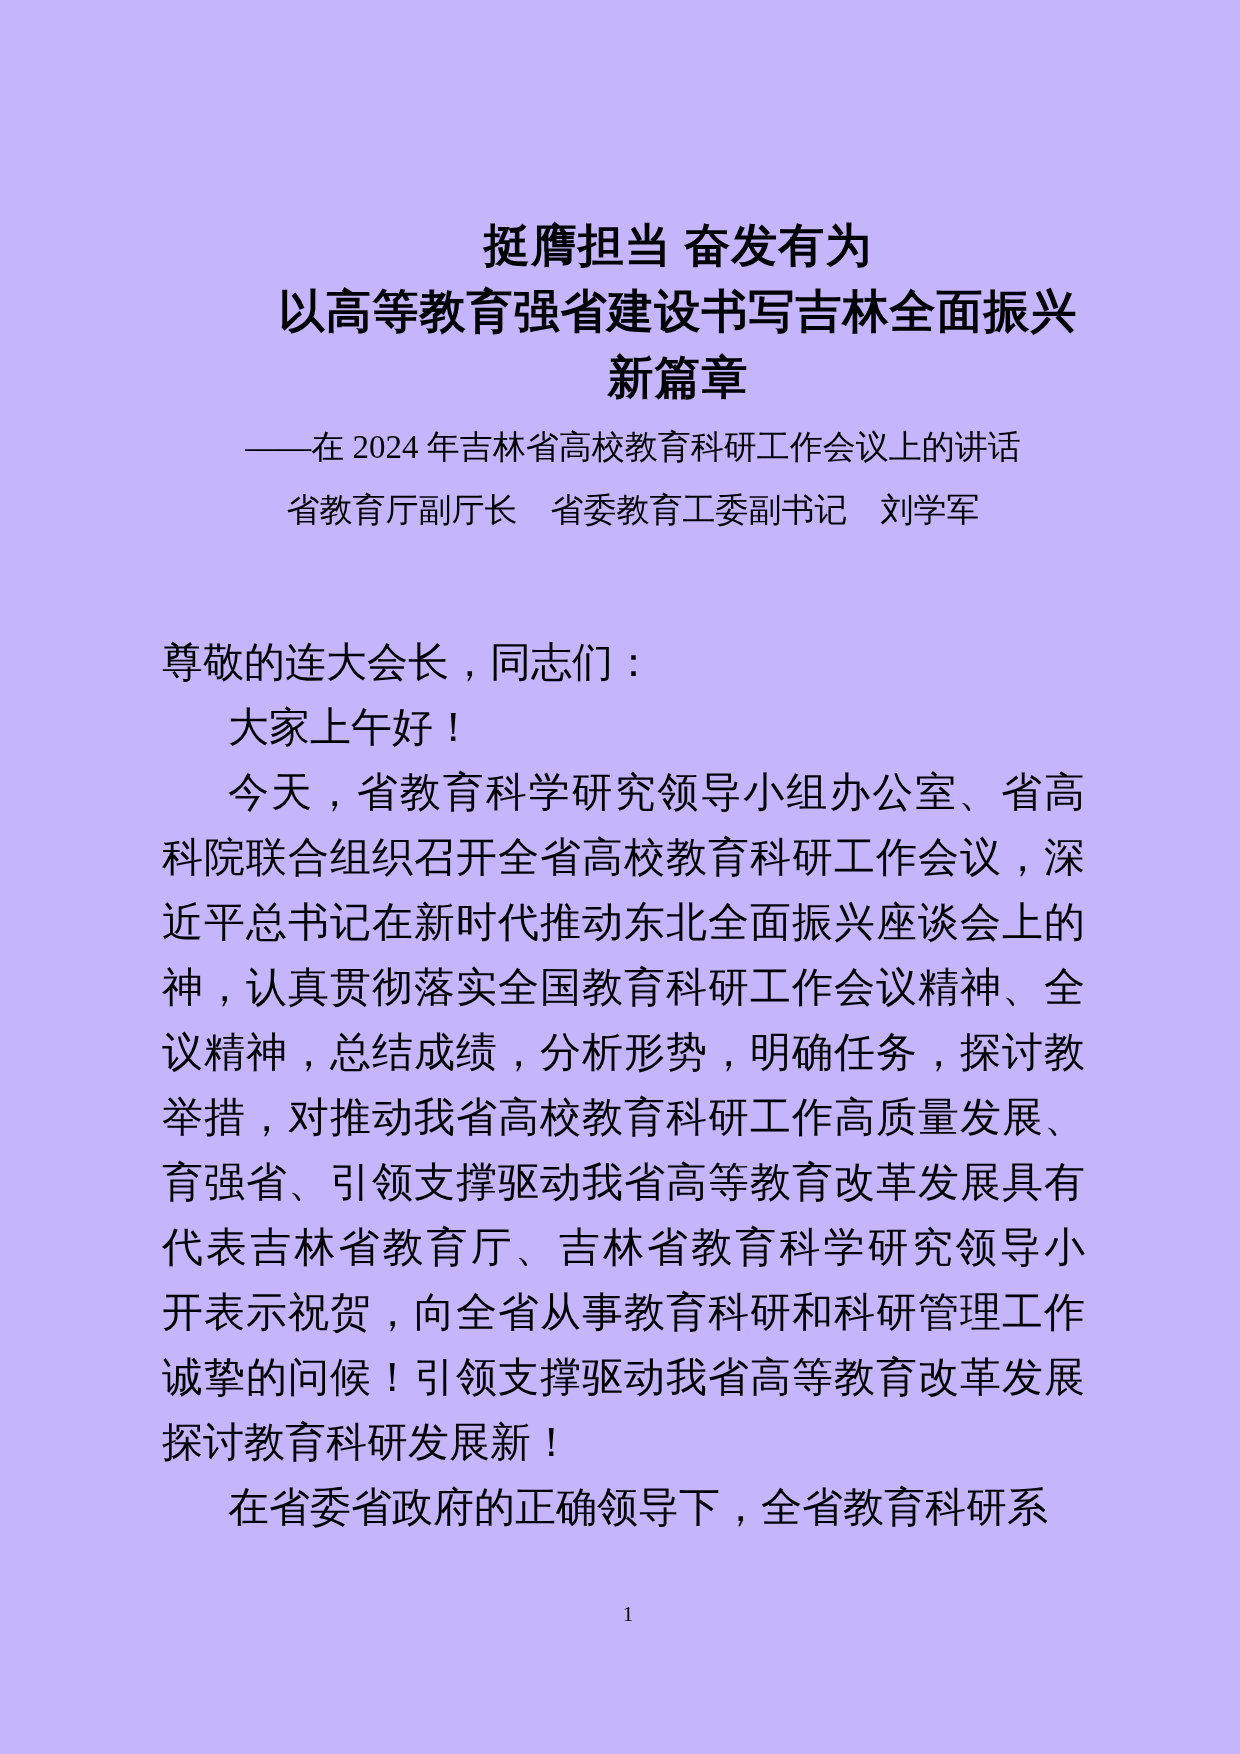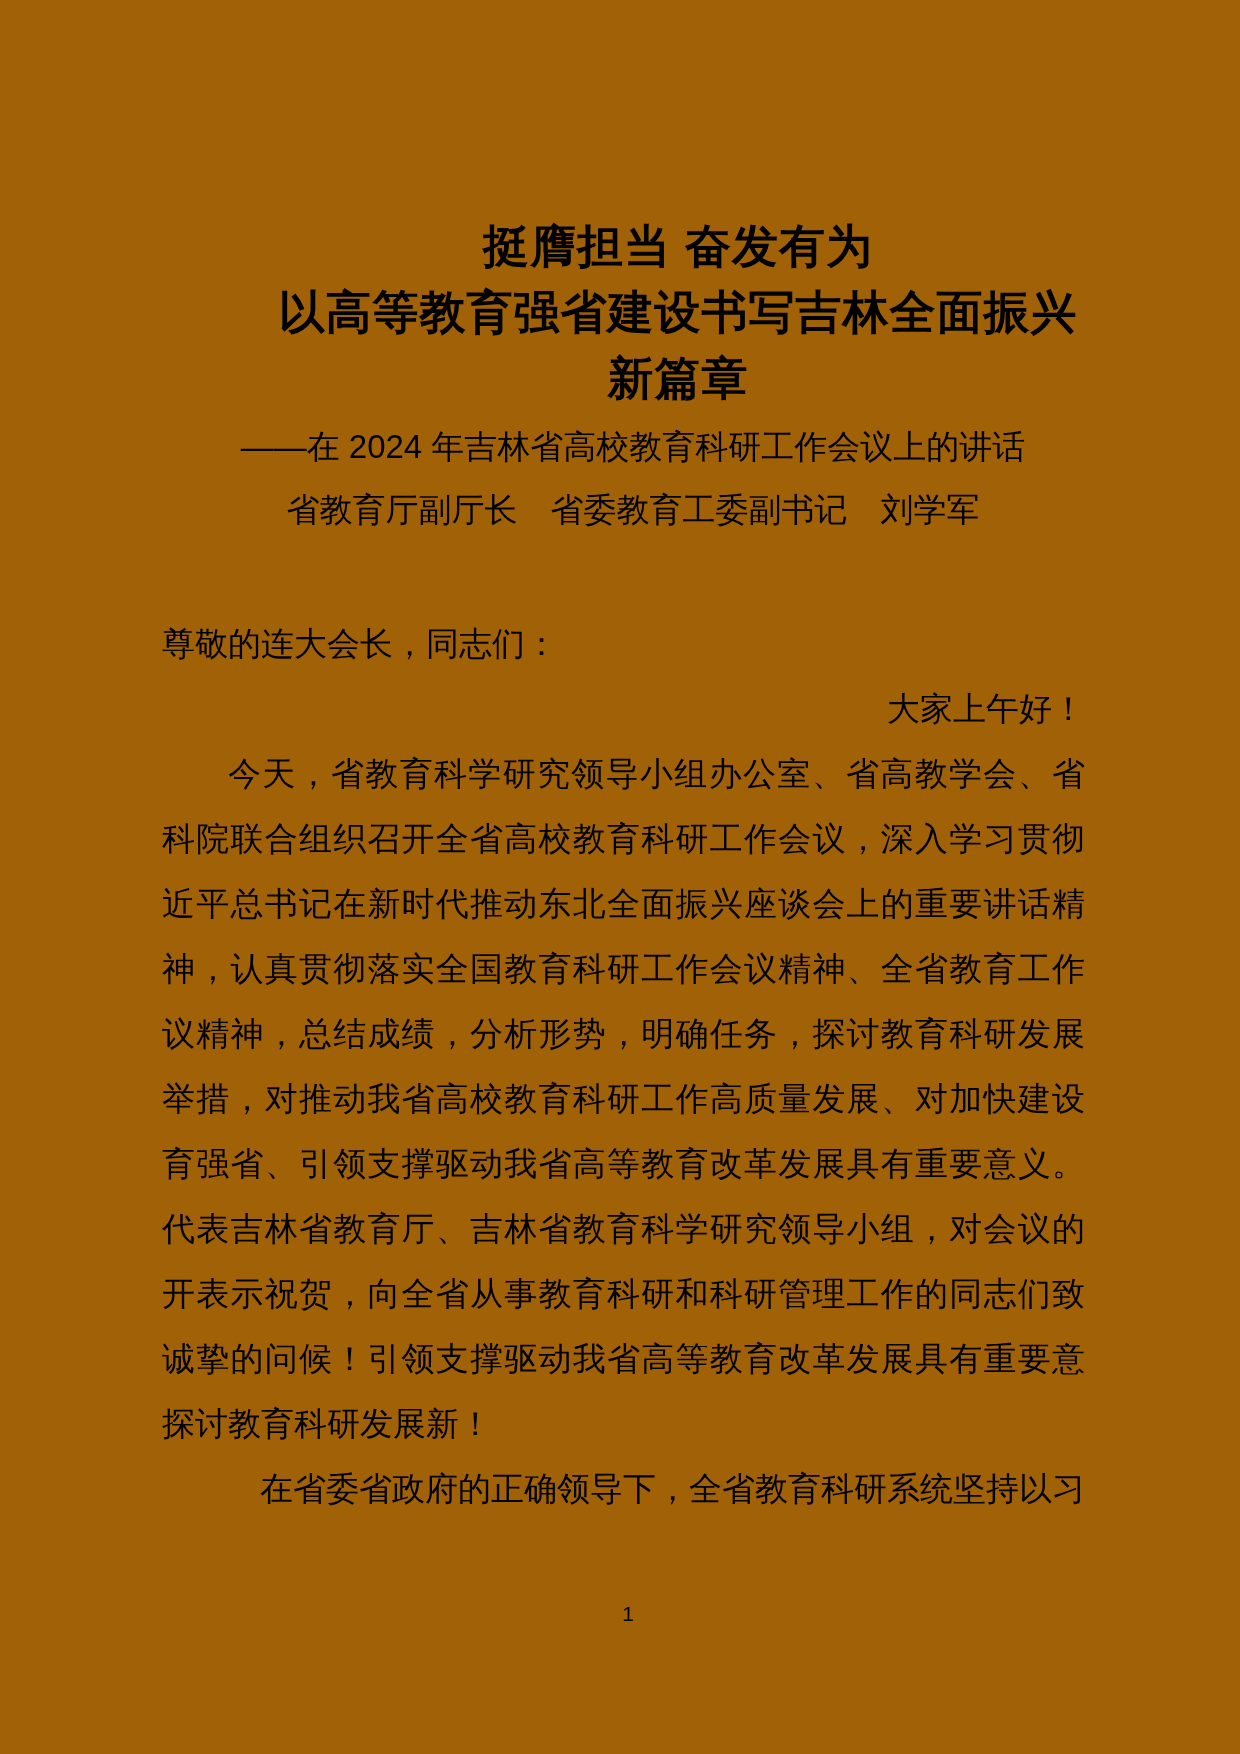--- a/index.html
+++ b/index.html
@@ -1,22 +1,22 @@
 <!DOCTYPE html>
 <html lang="zh"><head>
 <meta charset="utf-8">
 <style>
   html, body { margin: 0; padding: 0; background: #ffffff; }
   .page {
     position: relative;
     width: 1240px;
     height: 1754px;
-    background: #a16207;
+    background: #c4b5fd;
     color: #000000;
-    font-family: Liberation Sans, sans-serif;
+    font-family: Liberation Serif, serif;
     overflow: hidden;
   }
   .title-line {
     position: absolute;
     left: 0;
     width: 1240px;
     text-align: center;
     transform: translateX(58px);
     font-size: 46px;
     font-weight: bold;
@@ -34,28 +34,28 @@
     text-align: center;
     transform: translateX(13px);
     font-size: 33px;
     line-height: 38px;
     white-space: pre;
   }
   .subtitle { top: 428px; }
   .byline   { top: 491px; }
   .body-block {
     position: absolute;
-    top: 611px;
+    top: 630px;
     left: 162px;
     width: 923px;
-    font-size: 33px;
+    font-size: 41px;
     line-height: 65px;
   }
   .bl { height: 65px; overflow: hidden; }
-  .ind { text-indent: 66px; text-align: right; }
+  .ind { text-indent: 66px; }
   .fill {
     text-align: justify;
     text-align-last: justify;
     text-justify: inter-character;
   }
   .page-number {
     position: absolute;
     top: 1602px;
     left: 0;
     width: 1240px;

